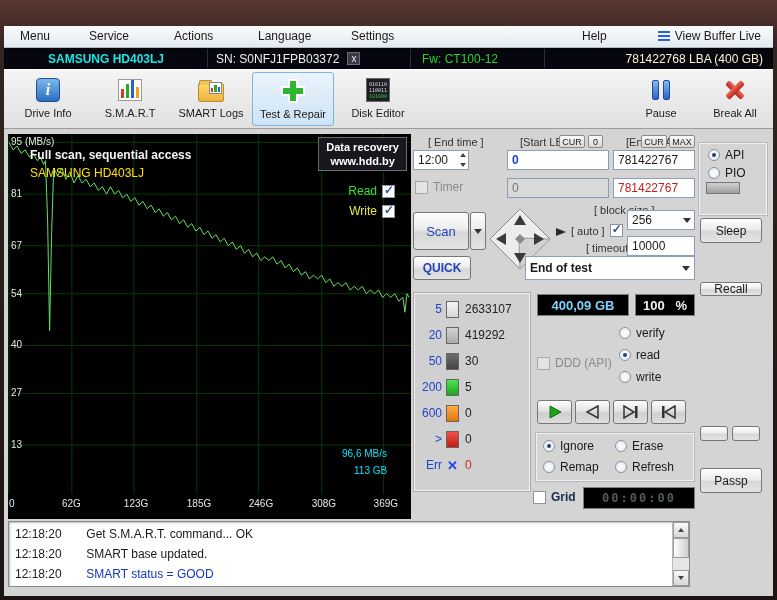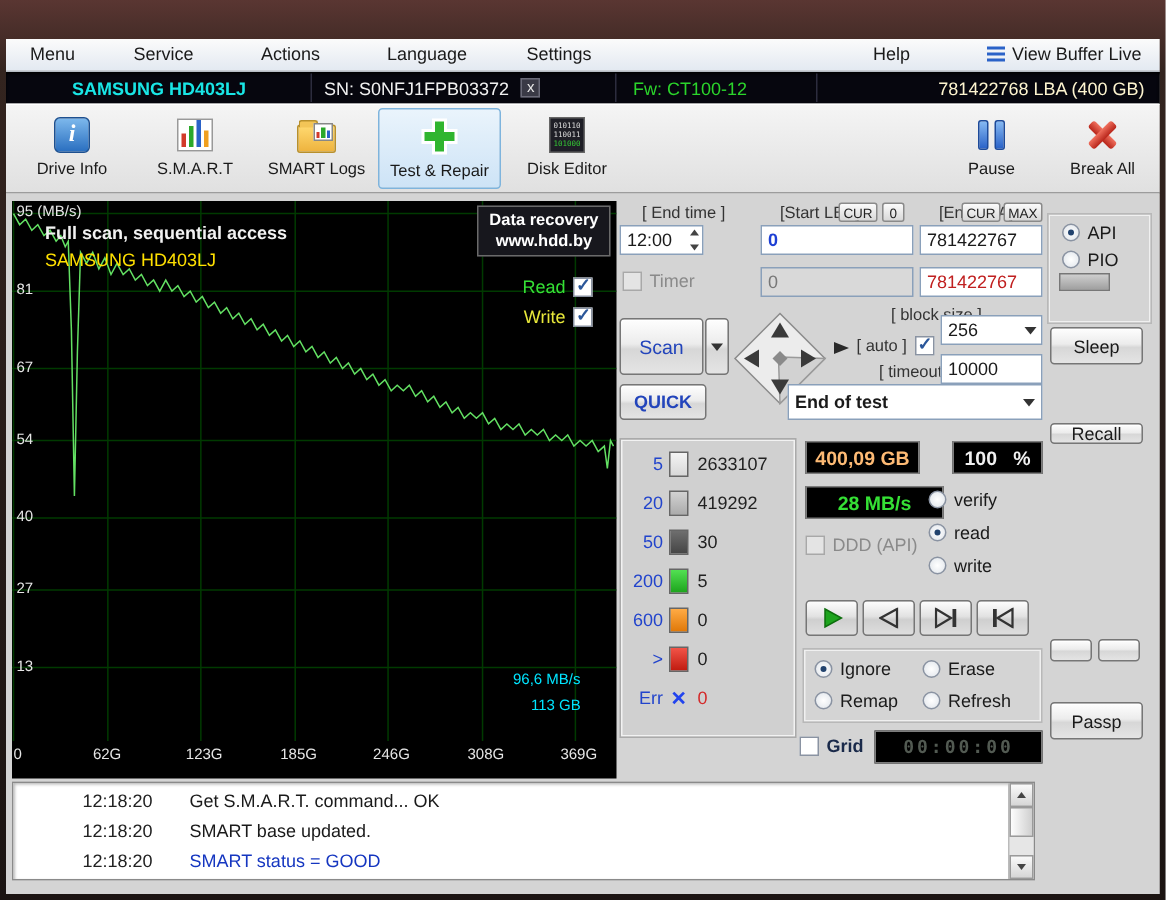--- a/index.html
+++ b/index.html
@@ -140,21 +140,21 @@
      box-shadow:inset 0 0 0 1px #f0f0f0; }
   .indicator { position:absolute; left:8px; top:48px; width:34px; height:12px;
      background:linear-gradient(#cfcfcf,#9f9f9f); border:1px solid #777; }
   #sound-panel { position:absolute; left:694px; top:398px; width:71px; height:54px; border:1px solid #9a9a9a;
      box-shadow:inset 1px 1px 0 #fff; background:#dcdcdc; }
 
   
   #log { position:absolute; left:4px; top:392px; width:682px; height:66px; background:#fff;
      border:1px solid #8a8a8a; box-shadow:inset 1px 1px 2px #bbb; }
   .log-row { position:absolute; left:6px; font-size:12px; white-space:nowrap; }
-  .log-time { display:inline-block; width:68px; color:#222;margin-left:40px; }
+  .log-time { display:inline-block; width:68px; color:#222; }
   .log-blue { color:#1536c0; }
   #log-sb { position:absolute; right:0; top:0; width:17px; height:64px; background:#e6e6e6; border-left:1px solid #bbb; }
   .sb-btn { position:absolute; left:0; width:16px; height:16px; background:linear-gradient(#fafafa,#d6d6d6);
      border:1px solid #9a9a9a; display:flex; align-items:center; justify-content:center; }
   .sb-thumb { position:absolute; left:0; top:16px; width:16px; height:20px; background:linear-gradient(90deg,#fdfdfd,#cfcfcf);
      border:1px solid #9a9a9a; }
 </style>
 </head>
 <body>
 
@@ -402,26 +402,25 @@
               <span class="hblk" style="background:linear-gradient(#f25448,#c01b10)"></span>
               <span class="hcnt">0</span>
             </div>
           <div class="hrow" style="top:162px">
               <span class="hlbl">Err</span>
               <span class="err-x">✕</span>
               <span class="hcnt" style="color:#d42a2a">0</span>
             </div>
         </div>
 
-        <div class="disp" style="left:124px;top:160px;width:76px;height:22px;color:#fdba74;font-size:13px">400,09 GB</div>
+        <div class="disp" style="left:124px;top:160px;width:92px;height:22px;color:#7dd3fc;font-size:13px">400,09 GB</div>
         <div class="disp" style="left:222px;top:160px;width:60px;height:22px;color:#f0f0f0;font-size:13px;justify-content:space-between;padding:0 7px">
           <span>100</span>
             <span>%</span>
         </div>
-        <div class="disp" style="left:124px;top:190px;width:92px;height:22px;color:#35e035;font-size:13px">28 MB/s</div>
 
         <div class="chkrow" style="left:206px;top:192px">
           <span class="rd"></span>
             <span>verify</span>
         </div>
         <div class="chkrow" style="left:206px;top:214px">
           <span class="rd on"></span>
             <span>read</span>
         </div>
         <div class="chkrow" style="left:206px;top:236px">

